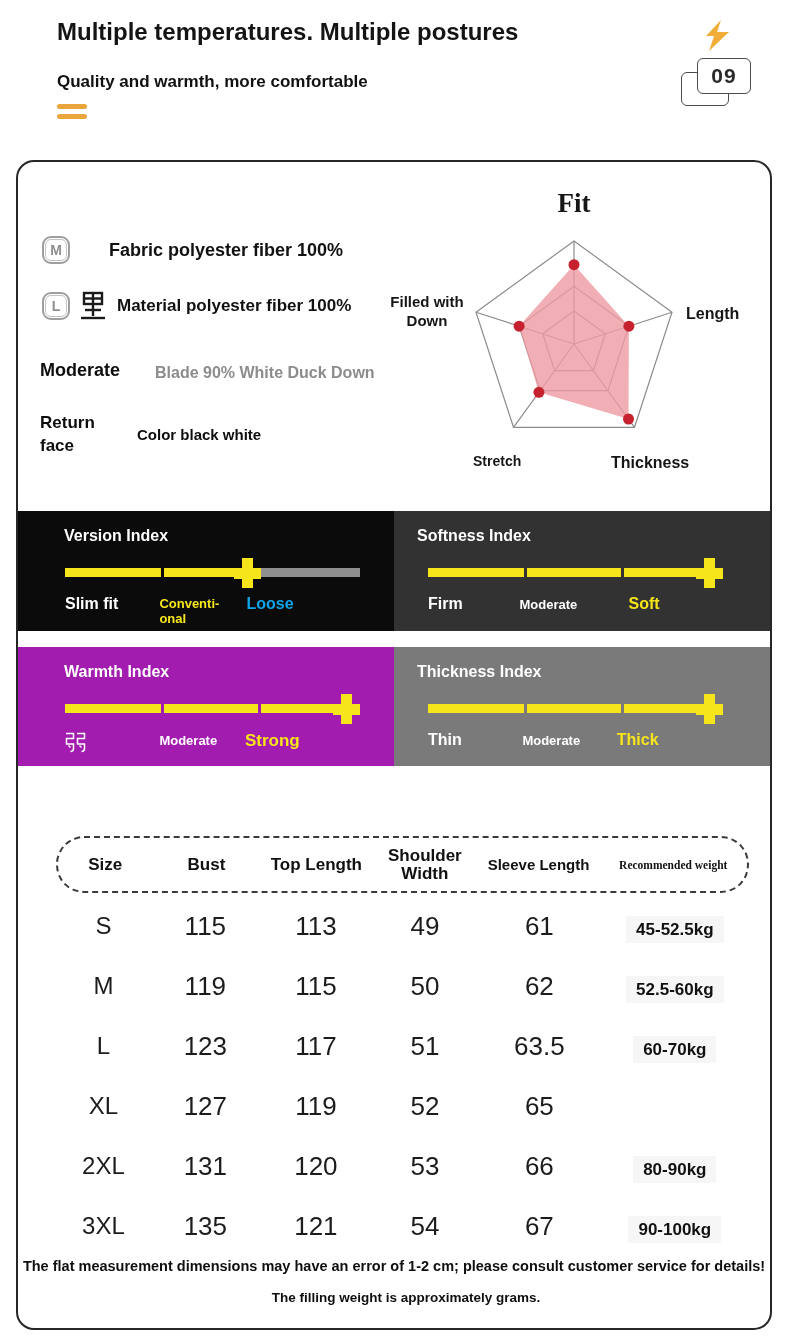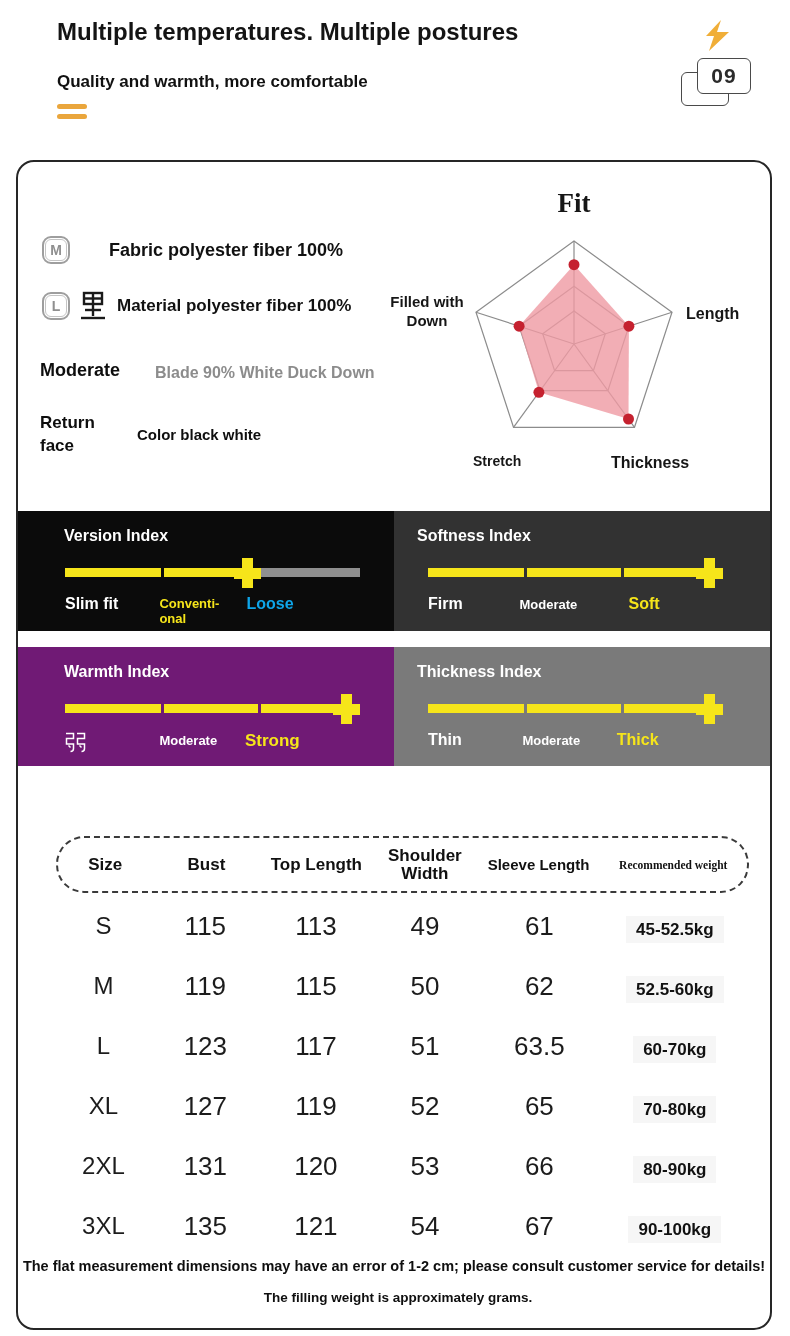--- a/index.html
+++ b/index.html
@@ -73,21 +73,21 @@
   .th.c4{font-size:15px;}
   .th.c5{font-size:11.5px;}
   .tbody{position:absolute;left:38px;top:734px;width:693px;}
   .trow{height:60px;display:flex;align-items:center;}
   .td{font-size:26px;text-align:center;color:#1c1c1c;}
   .td.c0{font-size:24px;}
   .wt{font-size:17px;font-weight:bold;background:#f6f6f6;padding:4px 10px;color:#111;}
 
   
   .note1{position:absolute;left:0;top:1096px;width:752px;text-align:center;font-size:14.5px;font-weight:bold;color:#0f0f0f;}
-  .note2{position:absolute;left:4px;top:1128px;width:752px;text-align:center;font-size:13.5px;font-weight:bold;color:#0f0f0f;}
+  .note2{position:absolute;left:12px;top:1128px;width:752px;text-align:center;font-size:13.5px;font-weight:bold;color:#0f0f0f;}
 </style>
 </head>
 <body>
 
 <div class="page">
 
   <div class="hd-title">Multiple temperatures. Multiple postures</div>
   <div class="hd-sub">Quality and warmth, more comfortable</div>
   <div class="hamburger">
       <i></i>
@@ -181,21 +181,21 @@
     <div class="seg" style="left: 0px; width: 95.875px; background: rgb(246, 229, 26);"></div>
             <div class="seg" style="left: 98.825px; width: 94.4px; background: rgb(246, 229, 26);"></div>
             <div class="seg" style="left: 196.175px; width: 98.825px; background: rgb(246, 229, 26);"></div>
           </div>
     <div class="plabels">
             <div class="plabel" style="left: 0px; color: rgb(255, 255, 255);">Firm</div>
             <div class="plabel small" style="left: 91.45px; color: rgb(255, 255, 255);">Moderate</div>
             <div class="plabel" style="left: 200.6px; color: rgb(246, 229, 26);">Soft</div>
           </div>
   </div>
-        <div class="panel pl" style="background: #701a75;">
+        <div class="panel pl" style="background: #a21caf;">
     <div class="panel-title">Warmth Index</div>
     <div class="bar">
       <div class="thumb" style="left: 268.225px;">
         <div class="tv"></div>
               <div class="th2"></div>
       </div>
     <div class="seg" style="left: 0px; width: 95.875px; background: rgb(246, 229, 26);"></div>
             <div class="seg" style="left: 98.825px; width: 94.4px; background: rgb(246, 229, 26);"></div>
             <div class="seg" style="left: 196.175px; width: 98.825px; background: rgb(246, 229, 26);"></div>
           </div>
@@ -263,21 +263,20 @@
           <div class="td c3" style="width: 15.3%;">51</div>
           <div class="td c4" style="width: 17.7%;">63.5</div>
           <div class="td c5" style="width: 21.4%;"><span class="wt">60-70kg</span></div>
         </div>
         <div class="trow">
           <div class="td c0" style="width: 13.7%;">XL</div>
           <div class="td c1" style="width: 15.7%;">127</div>
           <div class="td c2" style="width: 16.2%;">119</div>
           <div class="td c3" style="width: 15.3%;">52</div>
           <div class="td c4" style="width: 17.7%;">65</div>
-          <div class="td c5" style="width: 21.4%;"><span class="wt">70-80kg</span></div>
         </div>
         <div class="trow">
           <div class="td c0" style="width: 13.7%;">2XL</div>
           <div class="td c1" style="width: 15.7%;">131</div>
           <div class="td c2" style="width: 16.2%;">120</div>
           <div class="td c3" style="width: 15.3%;">53</div>
           <div class="td c4" style="width: 17.7%;">66</div>
           <div class="td c5" style="width: 21.4%;"><span class="wt">80-90kg</span></div>
         </div>
         <div class="trow">

